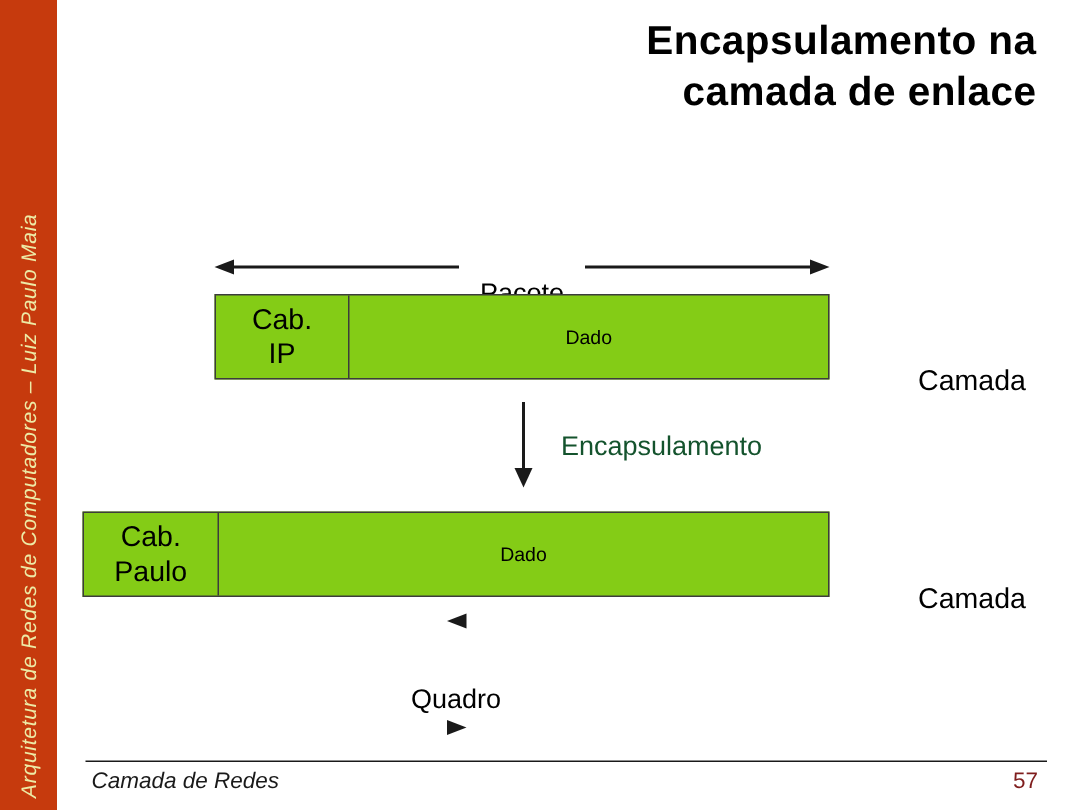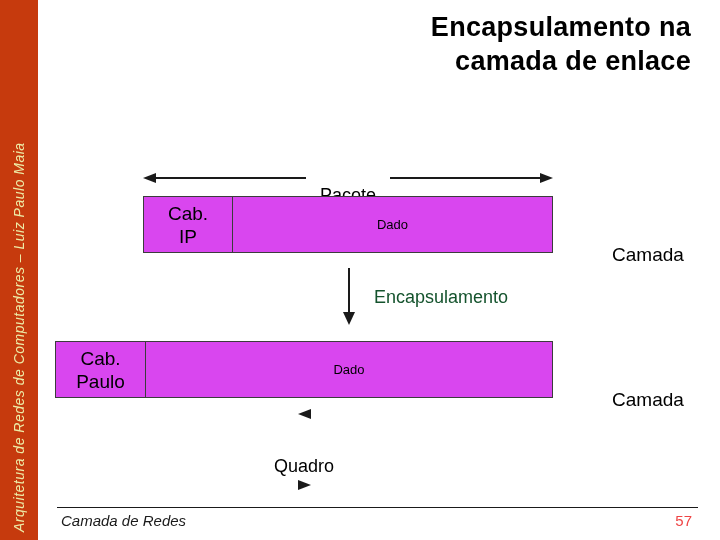--- a/index.html
+++ b/index.html
@@ -67,21 +67,21 @@
     white-space: nowrap;
     position: relative;
     top: -1px;
     margin-top: 36px;
   }
 
   
   .pdu-box {
     position: absolute;
     display: flex;
-    background: #d946ef;
+    background: #84cc16;
     border: 1px solid #3c3c3c;
     box-sizing: border-box;
   }
   .network-box { left: 143px; top: 196px; width: 410px; height: 57px; }
   .link-box    { left: 55px;  top: 341px; width: 498px; height: 57px; }
   .pdu-header {
     width: 88px;
     border-right: 1px solid #3c3c3c;
     display: flex;
     flex-direction: column;
@@ -149,21 +149,21 @@
     position: absolute;
     left: 61px; top: 512px;
     font-size: 15px;
     color: #1a1a1a;
     font-style: italic;
   }
   .footer-page {
     position: absolute;
     right: 28px; top: 512px;
     font-size: 15px;
-    color: #ef4444;
+    color: #7f1d1d;
   }
 </style>
 </head>
 <body>
 
 <div class="slide">
 
   <div class="sidebar">
     <div class="sidebar-text">Arquitetura de Redes de Computadores – Luiz Paulo Maia</div>
   </div>

